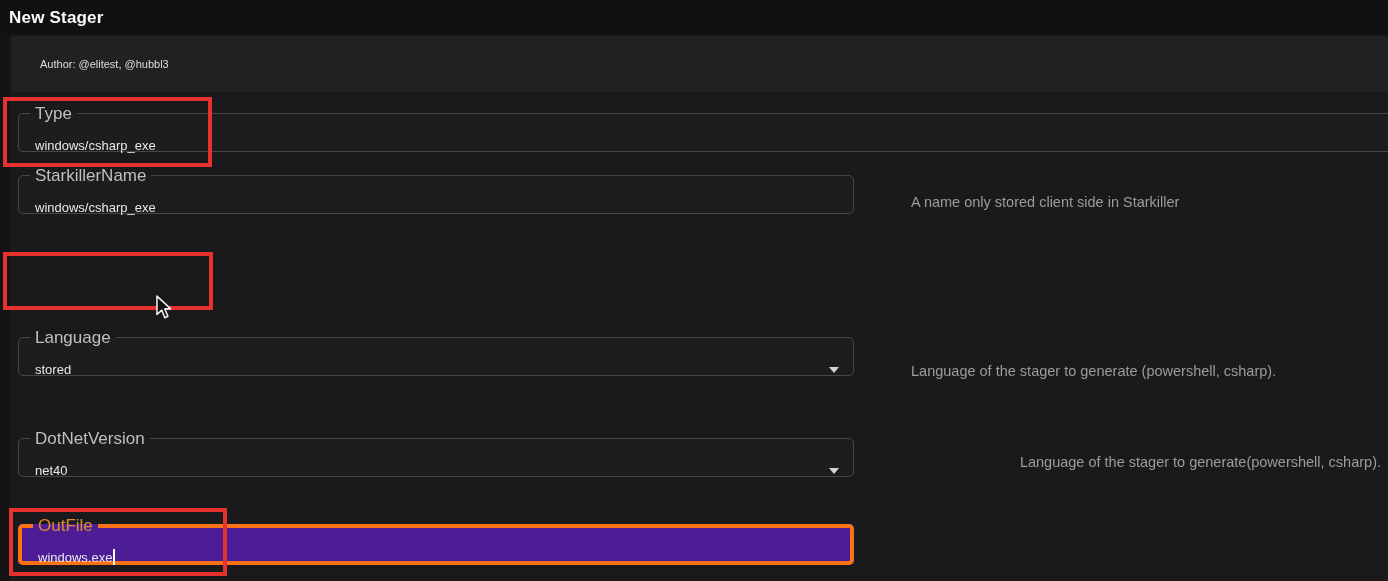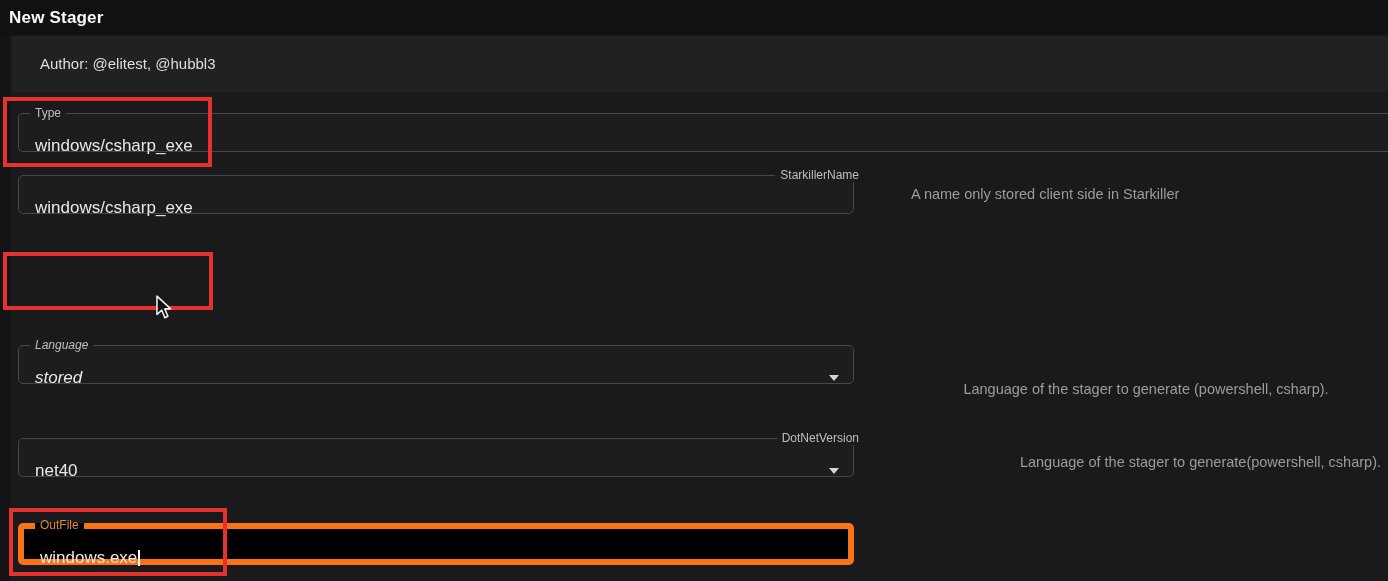--- a/index.html
+++ b/index.html
@@ -17,69 +17,69 @@
 
   
   .content{position:absolute;left:10px;top:35px;width:1378px;height:546px;background:#1a1a1c;}
 
   .author-card{
     position:absolute;left:2px;top:1px;width:1376px;height:56px;
     background:#202123;border-radius:3px;
   }
   .author-card .author-text{
     position:absolute;left:28px;top:0;line-height:56px;
-    font-size:15px;color:#dededf;
+    font-size:11px;color:#dededf;
   }
 
   
   fieldset.mfield{
     position:absolute;left:8px;width:836px;height:45px;
     margin:0;padding:0;box-sizing:border-box;
     border:1px solid #47474a;border-radius:5px;
     background:#1d1d1f;
   }
   fieldset.mfield legend{
     margin-left:11px;padding:0 5px;
-    font-size:12px;line-height:13px;color:#bfbfc2;margin-top:8px;
+    font-size:17px;line-height:13px;color:#bfbfc2;margin-top:8px;
   }
   fieldset.mfield .fvalue{
     position:absolute;left:16px;top:16px;
-    font-size:17px;line-height:19px;color:#e9e9eb;white-space:nowrap;
+    font-size:13px;line-height:19px;color:#e9e9eb;white-space:nowrap;
   }
   fieldset.full{
     width:1370px;border-right:none;border-radius:5px 0 0 5px;
   }
   fieldset.focused{
-    border:6px solid #f97316;height:46px;background:#000000;
+    border:4px solid #f97316;height:46px;background:#4c1d95;
   }
   fieldset.focused legend{color:#dd8b33;}
   .row1{top:72px;}
-  .row2{top:134px;text-align:right;}
+  .row2{top:134px;}
   .row3{top:224px;}
-  .row4{top:304px;font-style:italic;}
-  .row5{top:397px;text-align:right;}
+  .row4{top:296px;}
+  .row5{top:397px;}
   .row6{top:484px;}
 
   .dd-arrow{
     position:absolute;right:14px;top:23px;width:0;height:0;
     border-left:5px solid transparent;border-right:5px solid transparent;
     border-top:6px solid #d4d4d6;
   }
 
   .caret{
     display:inline-block;width:2px;height:16px;background:#ffffff;
     margin-left:1px;vertical-align:-3px;
   }
 
   
   .helper{
     position:absolute;left:901px;width:470px;
     font-size:14.5px;line-height:20px;color:#9c9c9e;white-space:nowrap;
   }
-  .h1{top:149px;} .h2{top:244px;} .h3{top:344px;text-align:center;} .h4{top:417px;text-align:right;} .h5{top:503px;}
+  .h1{top:157px;} .h2{top:244px;} .h3{top:326px;} .h4{top:417px;text-align:right;} .h5{top:503px;}
 
   
   .anno{
     position:absolute;box-sizing:border-box;border:4px solid #e5322e;
     background:transparent;pointer-events:none;z-index:30;
   }
   .anno-type{left:-7px;top:62px;width:209px;height:70px;}
   .anno-listener{left:-7px;top:217px;width:210px;height:58px;}
   .anno-outfile{left:-1px;top:473px;width:218px;height:68px;}
 

